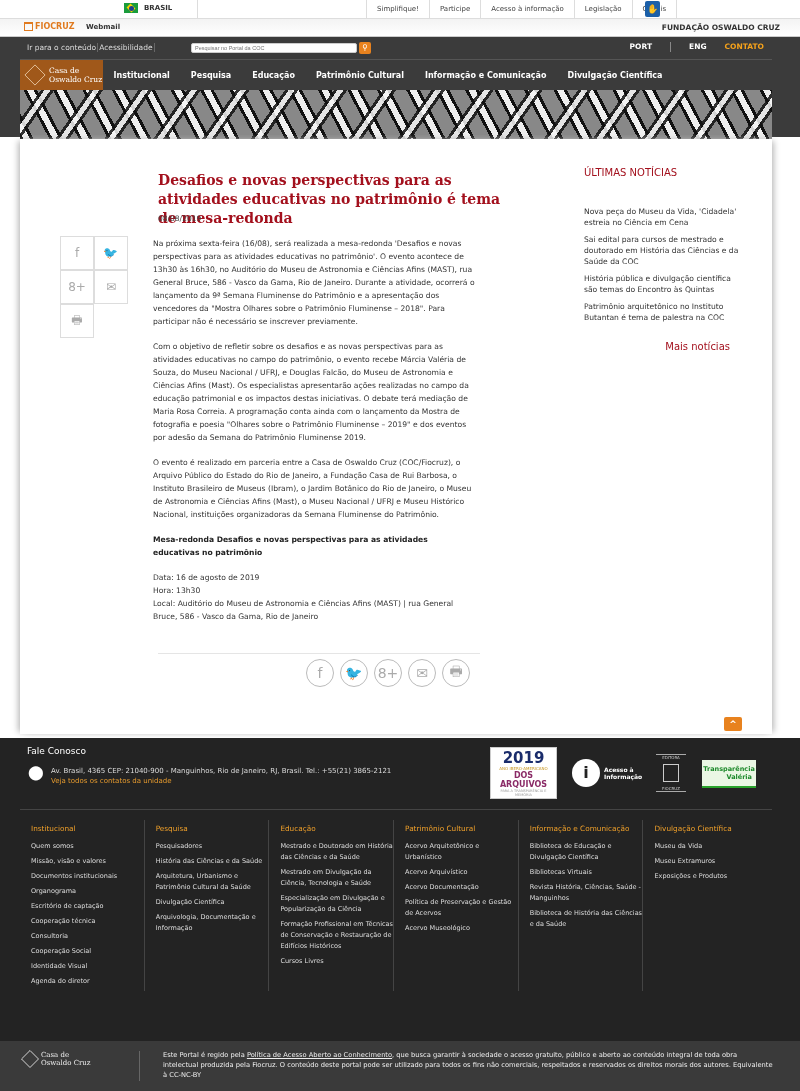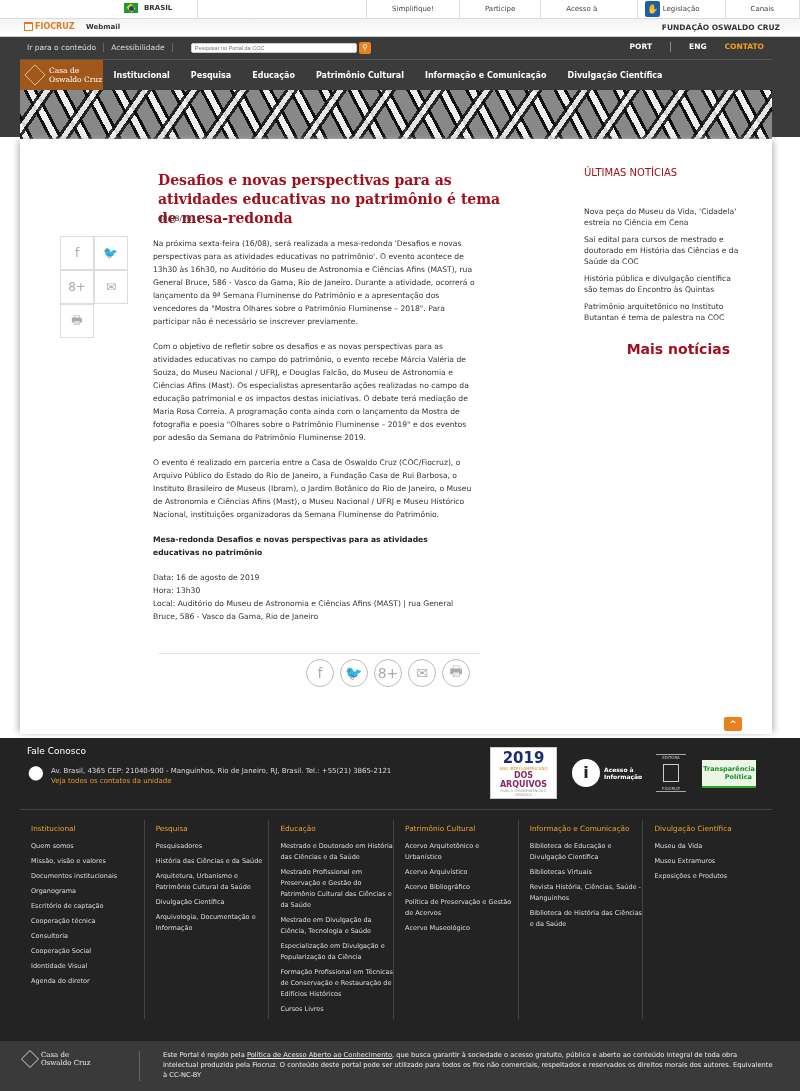--- a/index.html
+++ b/index.html
@@ -5,32 +5,32 @@
 *{box-sizing:border-box;margin:0;padding:0}
 body{width:800px;height:1091px;background:#fff;font-family:"DejaVu Sans",sans-serif;font-size:8px;color:#333;position:relative;overflow:hidden}
 
 .govbar{position:absolute;left:0;top:0;width:800px;height:19px;background:#fff;border-bottom:1px solid #ddd}
 .govbar .brasil{position:absolute;left:124px;top:3px;display:flex;align-items:center;gap:6px;font-weight:bold;font-size:7px;color:#333}
 .flag{width:14px;height:10px;background:#1a9c3c;position:relative;display:inline-block}
 .flag:before{content:"";position:absolute;left:2px;top:1px;width:10px;height:8px;background:#f6d300;transform:rotate(45deg) scale(.7)}
 .flag:after{content:"";position:absolute;left:4.5px;top:2.5px;width:5px;height:5px;border-radius:50%;background:#1e3f8f}
 .govbar .sep{position:absolute;top:0;width:1px;height:19px;background:#ddd}
 .govlinks{position:absolute;left:366px;top:0;display:flex;height:19px}
-.govlinks span{display:block;padding:0 25px;line-height:19px;font-size:7px;color:#444;border-left:1px solid #ddd}
+.govlinks span{display:block;padding:0 10px;line-height:19px;font-size:7px;color:#444;border-left:1px solid #ddd}
 .govicon{position:absolute;left:645px;top:1px;width:15px;height:16px;background:#1b5fa8;border-radius:2px;color:#fff;font-size:9px;text-align:center;line-height:16px}
 
 .fiobar{position:absolute;left:0;top:19px;width:800px;height:18px;background:linear-gradient(#f3f3f3,#fff);border-bottom:1px solid #ccc}
 .fiologo{position:absolute;left:24px;top:3px;font-size:8px;font-weight:bold;color:#e07a1f;display:flex;align-items:center;gap:2px}
 .fiologo .box{width:9px;height:9px;border:1.5px solid #e07a1f;border-top-width:2px}
 .webmail{position:absolute;left:86px;top:4px;font-size:7px;font-weight:bold;color:#333}
 .fundacao{position:absolute;right:20px;top:4px;font-size:7.5px;font-weight:bold;color:#333}
 
 .header{position:absolute;left:0;top:37px;width:800px;height:100px;background:#3b3b3b}
 .access{position:absolute;left:27px;top:6px;font-size:7.5px;color:#ddd;display:flex;gap:0}
-.access span{padding:0 7px;border-right:1px solid #666}
+.access span{padding:0 1px;border-right:1px solid #666}
 .access span:first-child{padding-left:0}
 .search{position:absolute;left:191px;top:6px;width:166px;height:10px;background:#fff;border:1px solid #ccc;border-radius:2px;font-size:5.5px;color:#999;padding-left:3px;line-height:9px}
 .searchbtn{position:absolute;left:359px;top:5px;width:12px;height:12px;background:#e8821e;border-radius:2px;color:#fff;font-size:8px;text-align:center;line-height:12px}
 .lang{position:absolute;right:36px;top:5px;font-size:7.5px;font-weight:bold;color:#fff;display:flex;gap:18px}
 .lang .contato{color:#f5a21b}
 .lang .bar{width:1px;background:#888;height:10px}
 .hline{position:absolute;left:20px;top:22px;width:752px;height:1px;background:#555}
 .logo{position:absolute;left:20px;top:23px;width:83px;height:30px;background:#a0581a;color:#fff;display:flex;align-items:center;padding-left:5px;gap:4px}
 .logo .mark{width:20px;height:20px;border:1px solid #f2d9b8;transform:rotate(45deg) scale(.75)}
 .logo .txt{font-family:"DejaVu Serif",serif;font-size:7.5px;line-height:9px;color:#fff}
@@ -52,21 +52,21 @@
 .share .cell{position:absolute;width:34px;height:34px;border:1px solid #ddd;color:#aaa;font-size:12px;display:flex;align-items:center;justify-content:center;background:#fff}
 .article{position:absolute;left:133px;top:98px;width:322px;font-size:7.6px;line-height:13px;color:#333}
 .article p{margin-bottom:12px}
 .article .bold{font-weight:bold;color:#222}
 .divider{position:absolute;left:138px;top:514px;width:322px;height:1px;background:#e5e5e5}
 .sharebig{position:absolute;left:286px;top:520px;display:flex;gap:6px}
 .sharebig span{width:28px;height:28px;border:1.5px solid #bbb;border-radius:50%;color:#aaa;font-size:14px;display:flex;align-items:center;justify-content:center}
 .side{position:absolute;left:564px;top:28px;width:160px}
 .side h3{font-size:10px;color:#a3101d;font-weight:normal;margin-bottom:28px}
 .side .item{font-size:7.6px;line-height:11px;color:#333;margin-bottom:6px}
-.side .more{font-size:14px;font-weight:bold;color:#a3101d;text-align:right;padding-right:14px;margin-top:18px}
+.side .more{font-size:10px;font-weight:normal;color:#a3101d;text-align:right;padding-right:14px;margin-top:18px}
 .totop{position:absolute;left:704px;top:578px;width:18px;height:14px;background:#e8821e;border-radius:2px;color:#fff;text-align:center;font-size:9px;line-height:14px;font-weight:bold}
 
 .footer{position:absolute;left:0;top:738px;width:800px;height:303px;background:#232323}
 .fale{position:absolute;left:27px;top:8px;font-size:9px;color:#fff}
 .pin{position:absolute;left:28px;top:26px;width:12px;height:18px;color:#fff;font-size:14px}
 .addr{position:absolute;left:51px;top:28px;font-size:7px;color:#ddd;line-height:10px}
 .addr .lnk{color:#e59a2e}
 .seal1{position:absolute;left:490px;top:9px;width:67px;height:52px;background:#fff;border:1px solid #ccc;padding:2px 8px;text-align:center}
 .seal1 .y{font-size:15px;font-weight:bold;color:#1a2c6b;line-height:16px}
 .seal1 .a{font-size:4px;color:#c7941c}
@@ -218,21 +218,21 @@
     <span class="i">i</span>
     <span><span>Acesso à</span><br><span>Informação</span></span>
   </div>
   <div class="editora">
     <div>EDITORA</div>
     <div class="bx"></div>
     <div>FIOCRUZ</div>
   </div>
   <div class="transp">
     <div>Transparência</div>
-    <div style="text-align:right;padding-right:4px">Política</div>
+    <div style="text-align:right;padding-right:4px">Valéria</div>
   </div>
   <div class="fline"></div>
 
   <div class="cols" id="cols">
       <div class="col">
         <h4>Institucional</h4>
         <div>Quem somos</div>
         <div>Missão, visão e valores</div>
         <div>Documentos institucionais</div>
         <div>Organograma</div>
@@ -247,31 +247,30 @@
         <h4>Pesquisa</h4>
         <div>Pesquisadores</div>
         <div>História das Ciências e da Saúde</div>
         <div>Arquitetura, Urbanismo e Patrimônio Cultural da Saúde</div>
         <div>Divulgação Científica</div>
         <div>Arquivologia, Documentação e Informação</div>
       </div>
       <div class="col">
         <h4>Educação</h4>
         <div>Mestrado e Doutorado em História das Ciências e da Saúde</div>
-        <div>Mestrado Profissional em Preservação e Gestão do Patrimônio Cultural das Ciências e da Saúde</div>
         <div>Mestrado em Divulgação da Ciência, Tecnologia e Saúde</div>
         <div>Especialização em Divulgação e Popularização da Ciência</div>
         <div>Formação Profissional em Técnicas de Conservação e Restauração de Edifícios Históricos</div>
         <div>Cursos Livres</div>
       </div>
       <div class="col">
         <h4>Patrimônio Cultural</h4>
         <div>Acervo Arquitetônico e Urbanístico</div>
         <div>Acervo Arquivístico</div>
-        <div>Acervo Bibliográfico</div>
+        <div>Acervo Documentação</div>
         <div>Política de Preservação e Gestão de Acervos</div>
         <div>Acervo Museológico</div>
       </div>
       <div class="col">
         <h4>Informação e Comunicação</h4>
         <div>Biblioteca de Educação e Divulgação Científica</div>
         <div>Bibliotecas Virtuais</div>
         <div>Revista História, Ciências, Saúde - Manguinhos</div>
         <div>Biblioteca de História das Ciências e da Saúde</div>
       </div>

